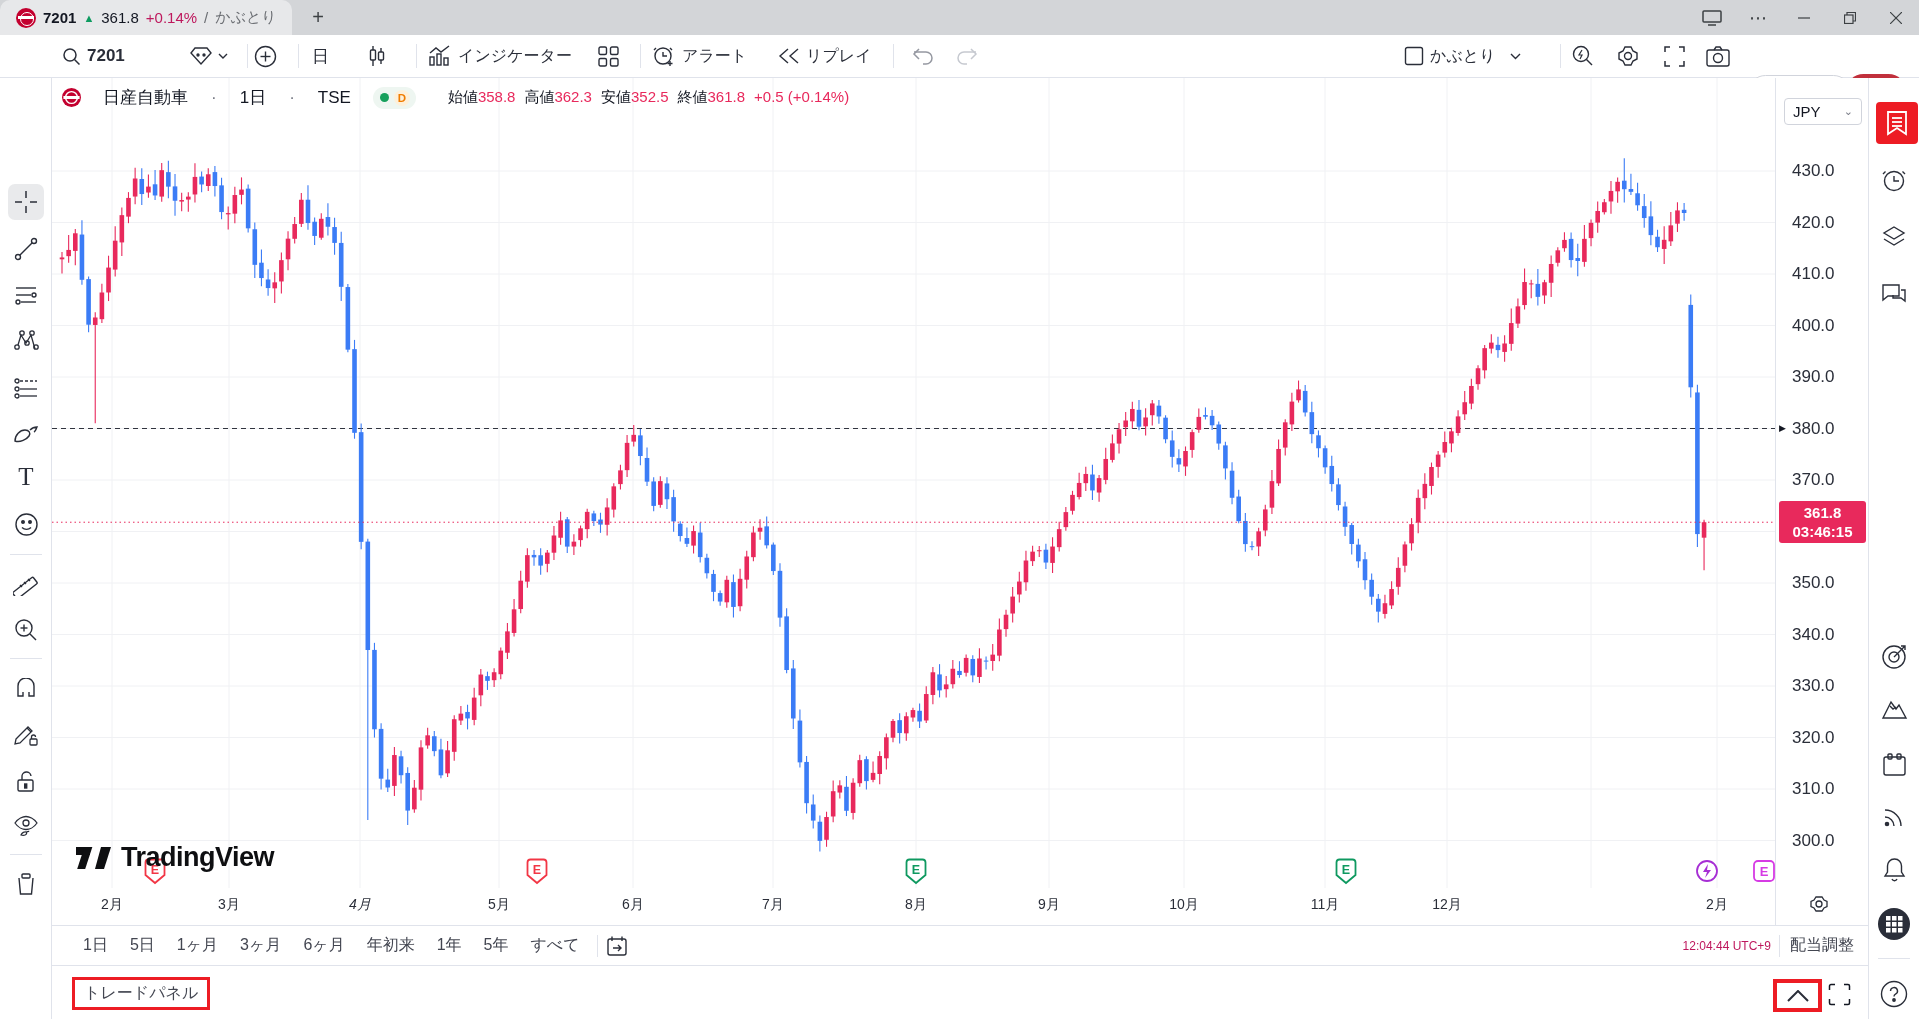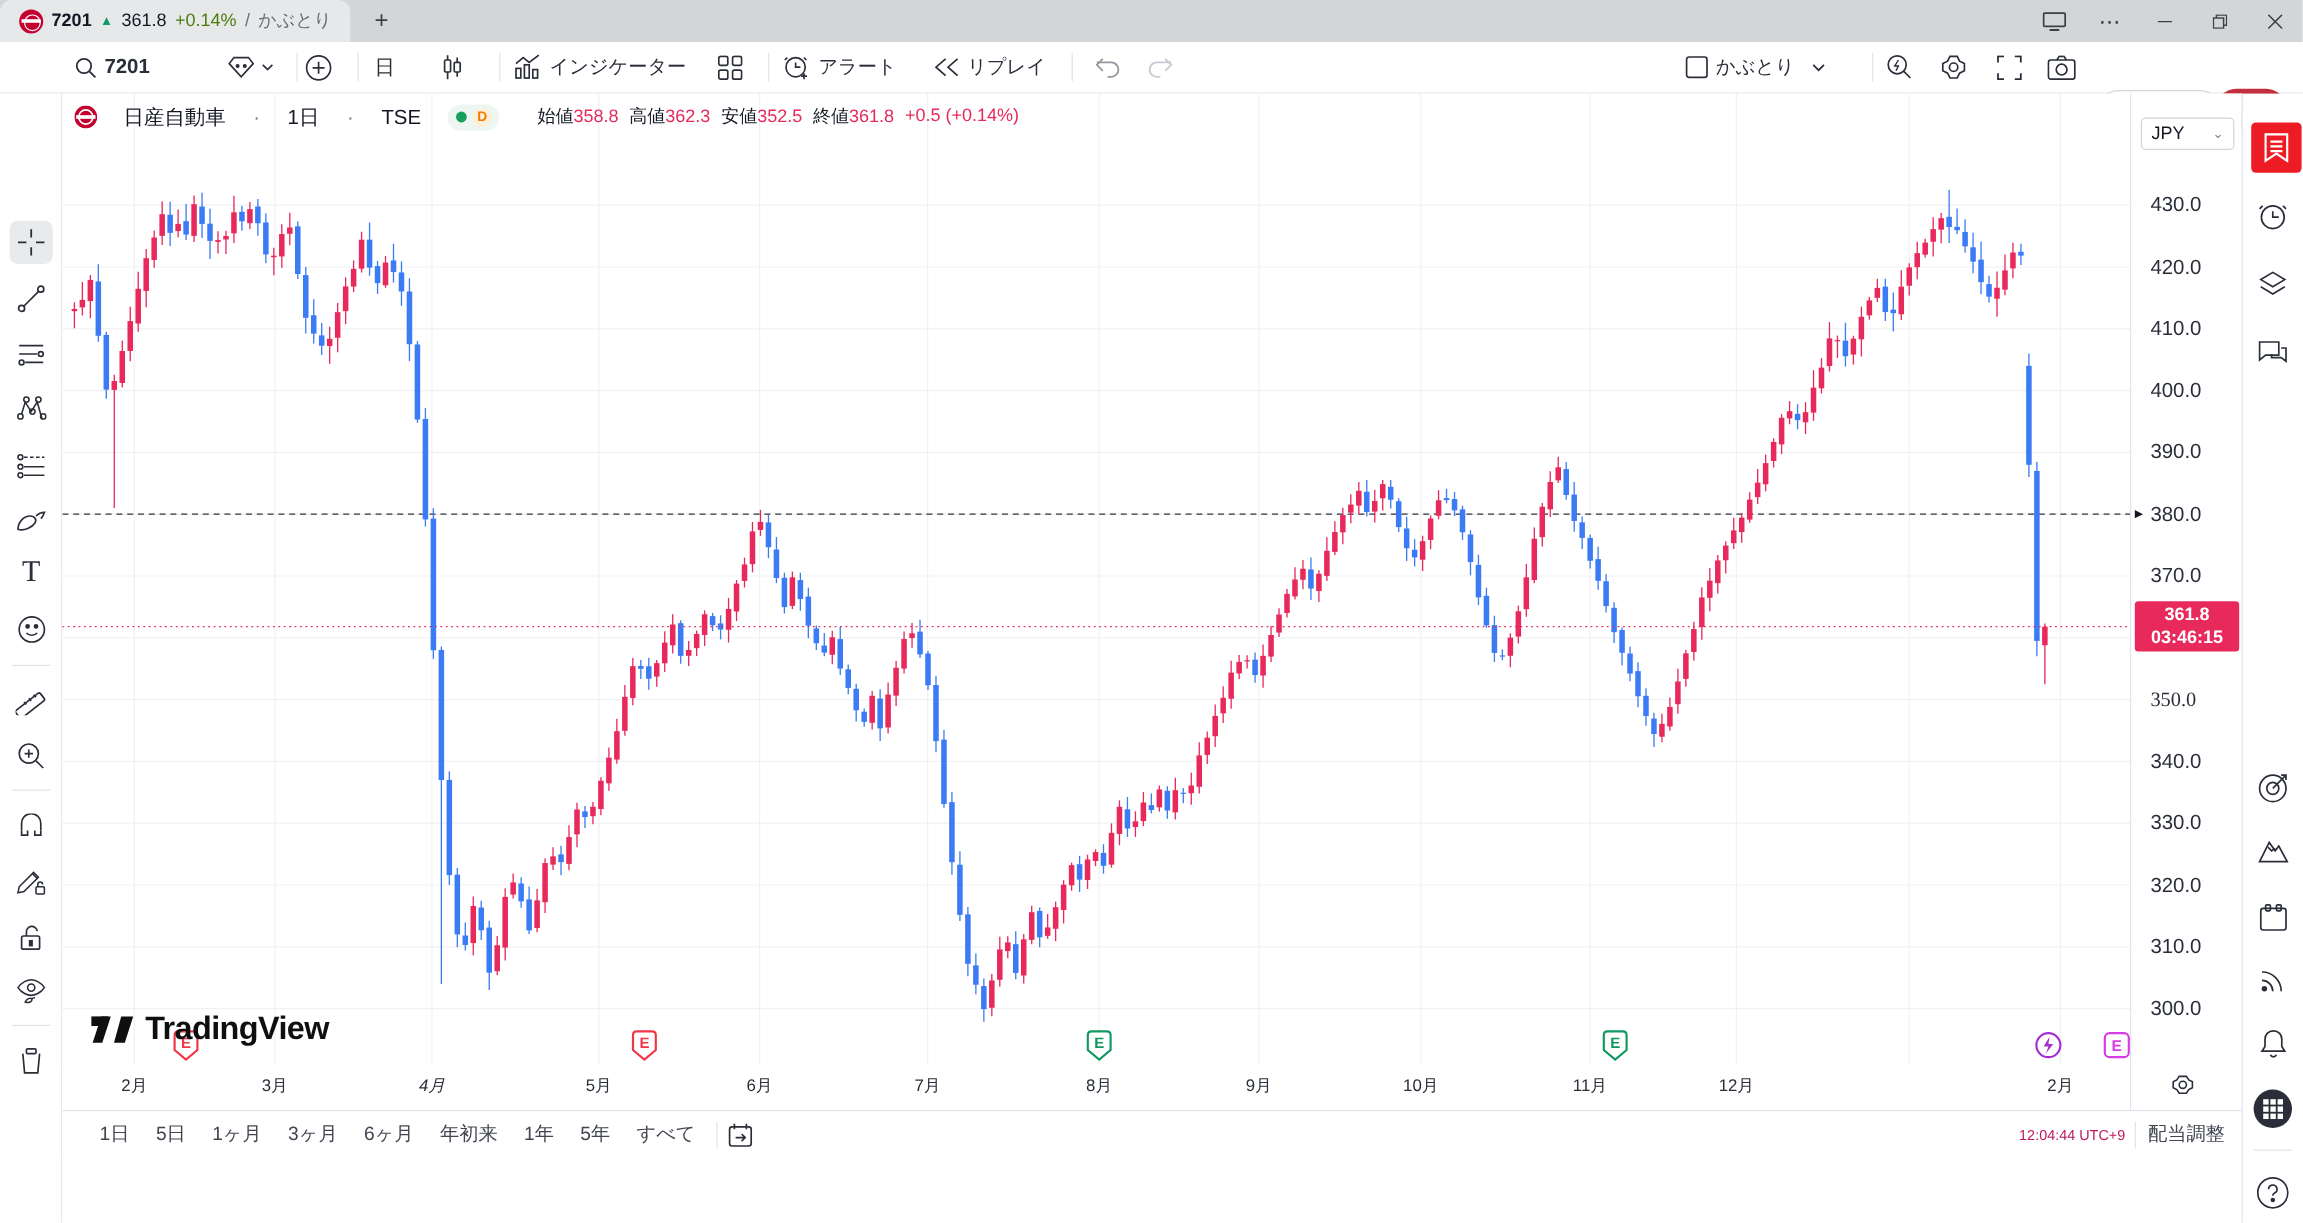--- a/index.html
+++ b/index.html
@@ -11,21 +11,21 @@
   
   .browser { position:absolute; left:0; top:0; width:1919px; height:35px; background:#d3d5d8; }
   .tab { position:absolute; left:0; top:0; width:292px; height:35px; background:#e7e8ea;
     border-radius:10px 10px 0 0; display:flex; align-items:center; padding-left:16px; gap:7px;
     font-size:15px; white-space:nowrap; }
   .favicon { width:20px; height:20px; border-radius:50%; background:#c3002f; position:relative; flex:0 0 auto; }
   .favicon::before { content:""; position:absolute; left:4px; top:4px; width:12px; height:12px;
     border:1.5px solid #fff; border-radius:50%; }
   .favicon::after { content:""; position:absolute; left:2px; top:8.5px; width:16px; height:3px; background:#fff; }
   .t-sym { font-weight:700; } .t-arrow { color:#0d9b60; font-size:11px; }
-  .t-chg { color:#4d7c0f; } .t-sep,.t-suffix { color:#6a6d72; }
+  .t-chg { color:#be185d; } .t-sep,.t-suffix { color:#6a6d72; }
   .newtab { position:absolute; left:305px; top:5px; width:26px; height:26px; text-align:center;
     line-height:24px; font-size:20px; color:#3c4043; }
   .winctl { position:absolute; right:0; top:0; height:35px; display:flex; align-items:center; }
   .winbtn { width:46px; height:35px; display:flex; align-items:center; justify-content:center; color:#3c4043; }
 
   
   .toolbar { position:absolute; left:0; top:35px; width:1919px; height:43px; background:#fff;
     border-bottom:1px solid #e0e3eb; }
   .tb { position:absolute; top:0; height:42px; display:flex; align-items:center; color:#2a2e39;
     font-size:16px; gap:6px; white-space:nowrap; }
@@ -1075,21 +1075,21 @@
       <span class="chev">⌄</span>
     </div>
     <div id="yticks">
         <div class="y-tick" style="top: 93px;">430.0</div>
         <div class="y-tick" style="top: 144.5px;">420.0</div>
         <div class="y-tick" style="top: 196px;">410.0</div>
         <div class="y-tick" style="top: 247.5px;">400.0</div>
         <div class="y-tick" style="top: 299px;">390.0</div>
         <div class="y-tick" style="top: 350.5px;">380.0<span class="mark">▶</span></div>
         <div class="y-tick" style="top: 402px;">370.0</div>
-        <div class="y-tick" style="top: 505px; font-family: Liberation Serif, serif;">350.0</div>
+        <div class="y-tick" style="top: 505px;">350.0</div>
         <div class="y-tick" style="top: 556.5px;">340.0</div>
         <div class="y-tick" style="top: 608px;">330.0</div>
         <div class="y-tick" style="top: 659.5px;">320.0</div>
         <div class="y-tick" style="top: 711px;">310.0</div>
         <div class="y-tick" style="top: 762.5px;">300.0</div>
       </div>
     <div class="price-tag" id="pricetag" style="top: 444.23px;">
       <div>361.8</div>
       <div>03:46:15</div>
     </div>
@@ -1122,20 +1122,33 @@
           <path d="M7 13h8M12 10l3 3-3 3"></path>
         </svg>
     </span>
     <div class="range-right">
       <span class="clock"><span>12:04:44</span> <span>UTC+9</span></span>
       <div class="vdiv"></div>
       <span class="adj">配当調整</span>
     </div>
   </div>
 
+  <div class="status-bar">
+    <div class="trade-panel">トレードパネル</div>
+    <div class="panel-chevron">
+      <svg width="22" height="12" viewBox="0 0 22 12" fill="none" stroke="#2a2e39" stroke-width="2">
+          <path d="M1 11L11 1l10 10"></path>
+        </svg>
+    </div>
+    <div class="maxi">
+      <svg width="23" height="23" viewBox="0 0 23 23" fill="none" stroke="#131722" stroke-width="1.5">
+          <path d="M1.5 7V3a1.5 1.5 0 0 1 1.5-1.5h4M16 1.5h4A1.5 1.5 0 0 1 21.5 3v4M21.5 16v4a1.5 1.5 0 0 1-1.5 1.5h-4M7 21.5H3A1.5 1.5 0 0 1 1.5 20v-4"></path>
+        </svg>
+    </div>
+  </div>
 </div>
 
 <div class="right-rail">
   <div class="rail-icon wl-red" style="top:24px;">
     <svg width="24" height="26" viewBox="0 0 24 26" fill="none" stroke="#fff" stroke-width="1.8">
         <path d="M3 2h18v22l-9-6-9 6z"></path>
         <line x1="7" y1="8" x2="17" y2="8"></line>
         <line x1="7" y1="12" x2="17" y2="12"></line>
         <line x1="7" y1="16" x2="17" y2="16"></line>
       </svg>

